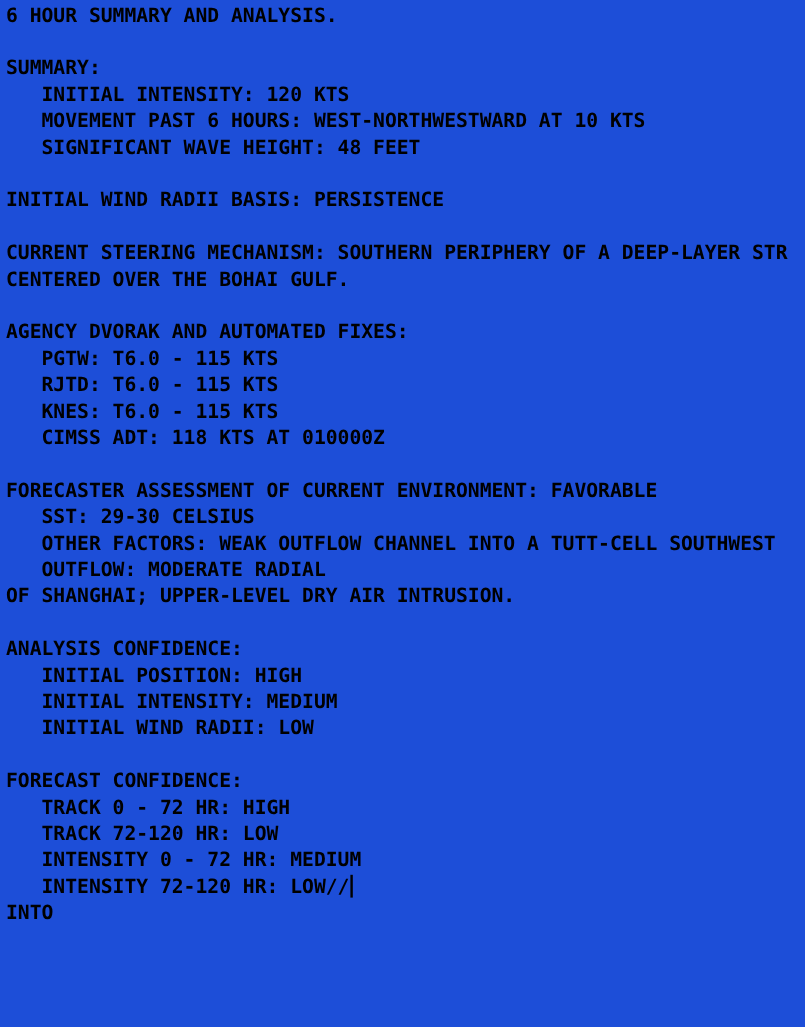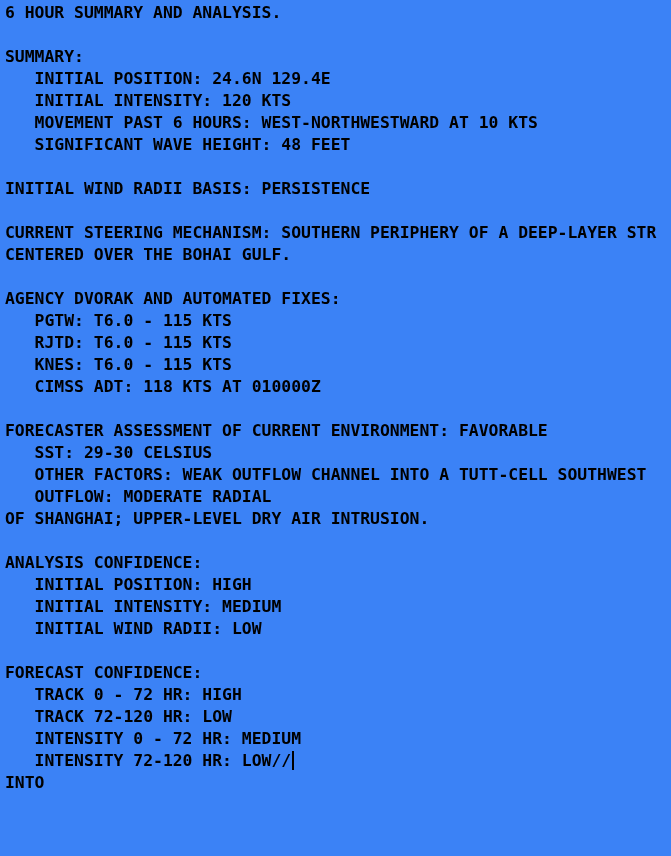--- a/index.html
+++ b/index.html
@@ -5,21 +5,21 @@
   html, body {
     margin: 0;
     padding: 0;
     background: #ffffff;
   }
   .editor {
     position: relative;
     width: 671px;
     height: 856px;
     box-sizing: border-box;
-    background: #3b82f6;
+    background: #1d4ed8;
     overflow: hidden;
     cursor: text;
     padding: 2px 0 17px 5px;
     font-family: "DejaVu Sans Mono", "Liberation Mono", monospace;
     font-weight: bold;
     font-size: 16.4px;
     line-height: 22px;
     color: #000000;
   }
   .line {
@@ -36,21 +36,20 @@
   }
 </style>
 </head>
 <body>
 
 <div class="editor">
   <div id="doc">
       <div class="line">6 HOUR SUMMARY AND ANALYSIS.</div>
       <div class="line"></div>
       <div class="line">SUMMARY:</div>
-      <div class="line">   INITIAL POSITION: 24.6N 129.4E</div>
       <div class="line">   INITIAL INTENSITY: 120 KTS</div>
       <div class="line">   MOVEMENT PAST 6 HOURS: WEST-NORTHWESTWARD AT 10 KTS</div>
       <div class="line">   SIGNIFICANT WAVE HEIGHT: 48 FEET</div>
       <div class="line"></div>
       <div class="line">INITIAL WIND RADII BASIS: PERSISTENCE</div>
       <div class="line"></div>
       <div class="line">CURRENT STEERING MECHANISM: SOUTHERN PERIPHERY OF A DEEP-LAYER STR</div>
       <div class="line">CENTERED OVER THE BOHAI GULF.</div>
       <div class="line"></div>
       <div class="line">AGENCY DVORAK AND AUTOMATED FIXES:</div>

